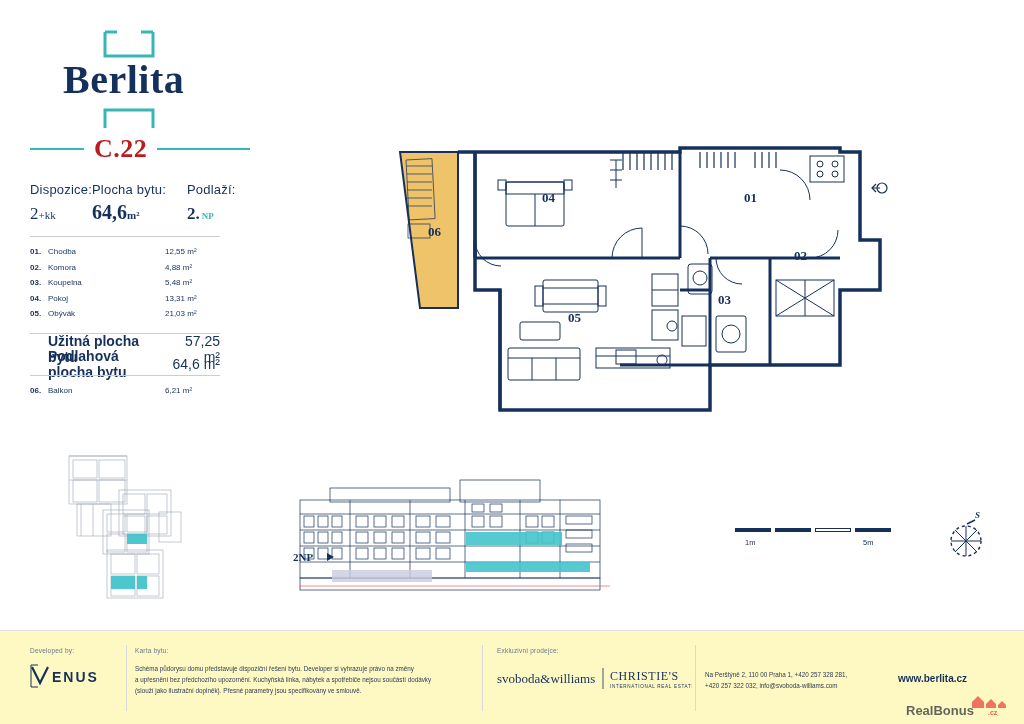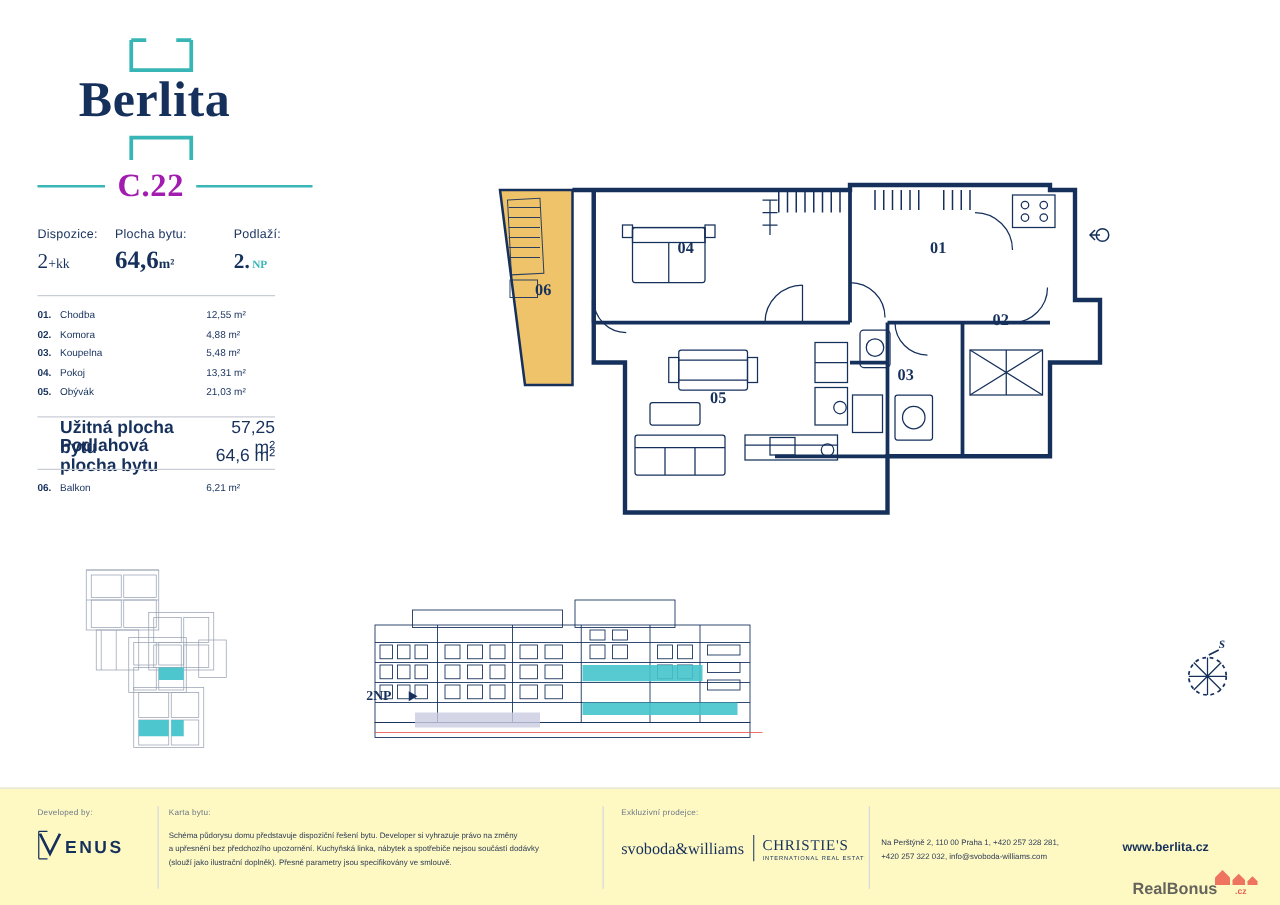--- a/index.html
+++ b/index.html
@@ -26,26 +26,26 @@
     color:#16305c; line-height:1;
   }
   .logo-underline { position:absolute; left:40px; top:78px; width:52px; height:22px; }
 
   .unit-title-wrap { position:absolute; left:30px; top:132px; width:220px; height:34px; display:flex; align-items:center; }
   .rule { height:2px; background:#38b6b6; flex:0 0 auto; }
   .rule.left { width:54px; }
   .rule.right { flex:1 1 auto; }
   .unit-title {
     font-family:"Liberation Serif", serif;
-    font-size:26px; font-weight:bold; color:#a21caf;
+    font-size:26px; font-weight:bold; color:#b91c1c;
     padding:0 10px; letter-spacing:0.5px;
   }
 
   .meta-row { position:absolute; left:30px; top:182px; width:220px; }
-  .meta-labels { display:flex; font-size:10px; color:#16305c; letter-spacing:.2px; }
+  .meta-labels { display:flex; font-size:13px; color:#16305c; letter-spacing:.2px; }
   .meta-labels div:nth-child(1){ width:62px; }
   .meta-labels div:nth-child(2){ width:95px; }
   .meta-labels div:nth-child(3){ width:60px; }
   .meta-values { display:flex; align-items:baseline; margin-top:4px; }
   .meta-values .v1 { width:62px; font-family:"Liberation Serif", serif; font-size:17px; }
   .meta-values .v1 .sub { font-size:11px; }
   .meta-values .v2 { width:95px; font-family:"Liberation Serif", serif; font-size:20px; font-weight:bold; }
   .meta-values .v2 .unit { font-size:11px; font-weight:bold; }
   .meta-values .v3 { width:60px; font-family:"Liberation Serif", serif; font-size:17px; font-weight:bold; }
   .meta-values .v3 .np { font-size:9px; color:#38b6b6; font-weight:bold; margin-left:2px;}
@@ -383,20 +383,28 @@
       <rect x="176" y="92" width="124" height="10"></rect>
     </g>
     <g fill="#c9cbe0" opacity="0.8">
       <rect x="42" y="100" width="100" height="12"></rect>
     </g>
     <path d="M10,116 L320,116" stroke="#e8423a" stroke-width="0.6" fill="none"></path>
   </svg>
   <div class="np-tag">2NP</div>
   <div class="np-arrow"></div>
 
+  <div class="scalebar">
+    <div class="sb-seg" style="left:0;width:36px;background:#16305c;"></div>
+    <div class="sb-seg" style="left:40px;width:36px;background:#16305c;"></div>
+    <div class="sb-seg" style="left:80px;width:36px;background:#ffffff;border:1px solid #16305c;height:4px;"></div>
+    <div class="sb-seg" style="left:120px;width:36px;background:#16305c;"></div>
+    <div class="sb-text" style="left:10px;">1m</div>
+    <div class="sb-text" style="left:128px;">5m</div>
+  </div>
 
   <svg class="compass" viewBox="0 0 44 52">
     <text x="30" y="10" font-family="Liberation Serif, serif" font-size="9" font-style="italic" font-weight="bold" fill="#16305c">S</text>
     <g stroke="#16305c" stroke-width="1.4" fill="none">
       <path d="M22,16 L30,12"></path>
       <circle cx="21" cy="33" r="15" stroke-dasharray="3 3"></circle>
     </g>
     <g stroke="#16305c" stroke-width="1" fill="none">
       <path d="M21,18 L21,48 M6,33 L36,33 M10,22 L32,44 M32,22 L10,44"></path>
     </g>

